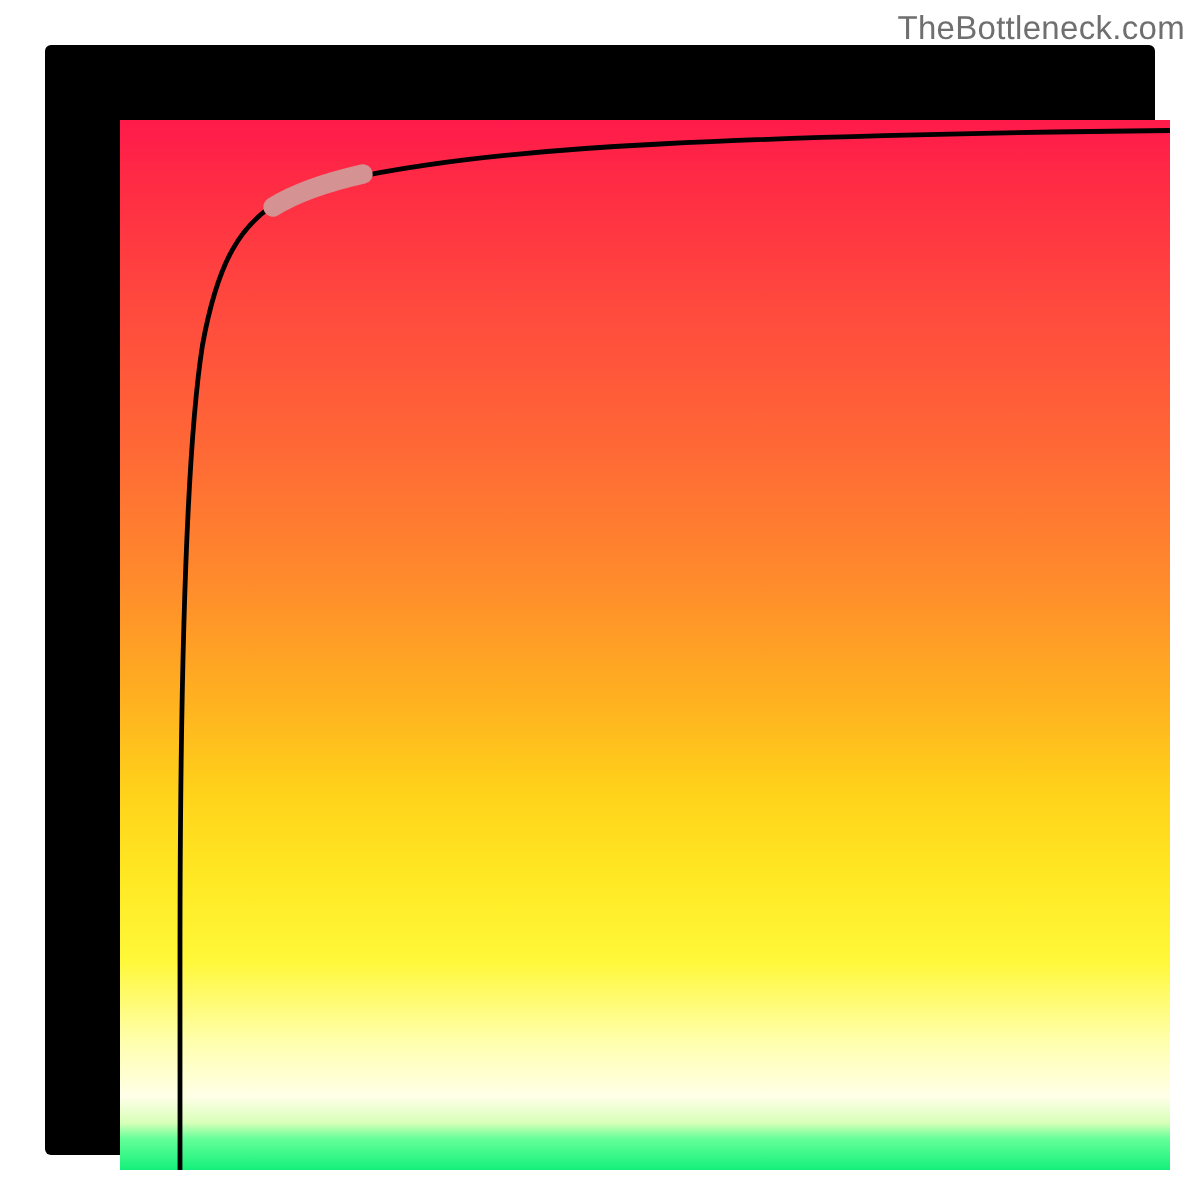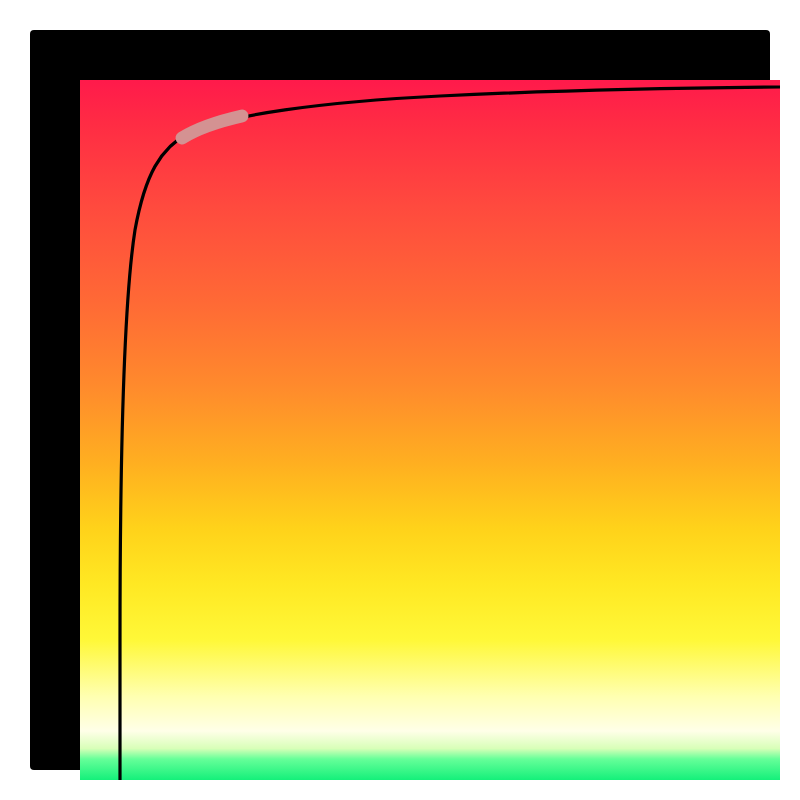--- a/index.html
+++ b/index.html
@@ -70,20 +70,21 @@
     width: 700px;
     height: 700px;
     display: block;
   }
 </style>
 </head>
 <body>
 
 <div class="stage">
 
+  <div class="watermark">TheBottleneck.com</div>
 
   <div class="frame">
     <div class="plot">
       <div class="gradient"></div>
 
       <svg class="overlay" viewBox="0 0 700 700" preserveAspectRatio="none">
 
         <path d="M 40 700
                  L 40 560
                  C 40 360, 44 220, 55 150

